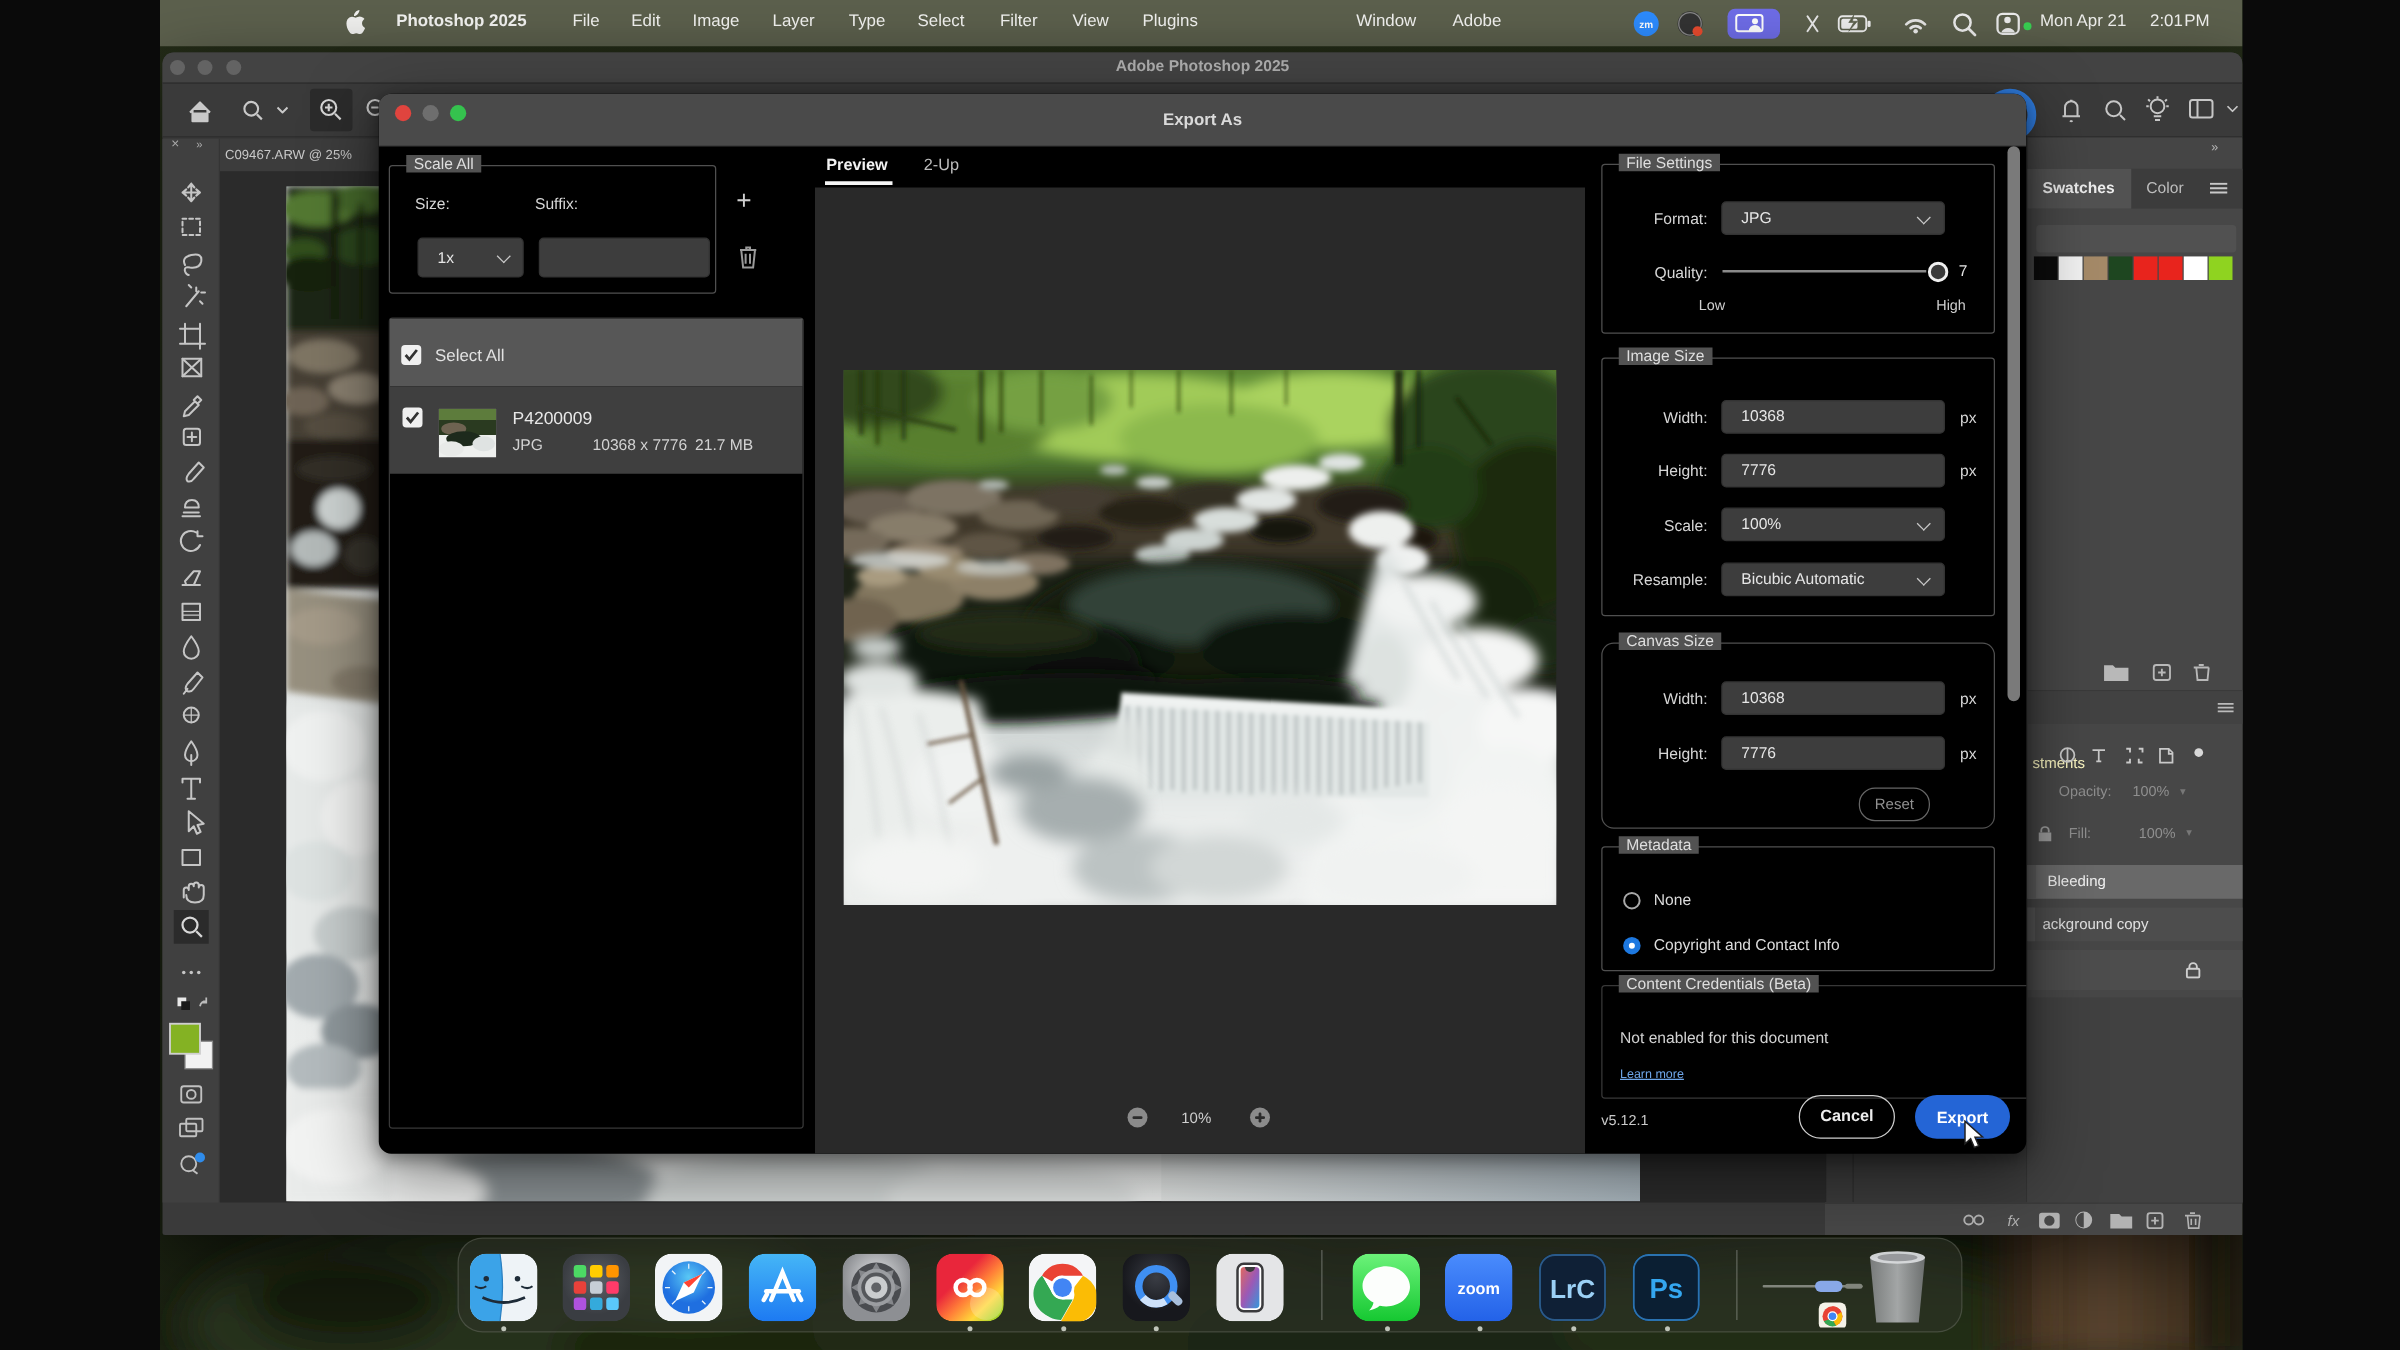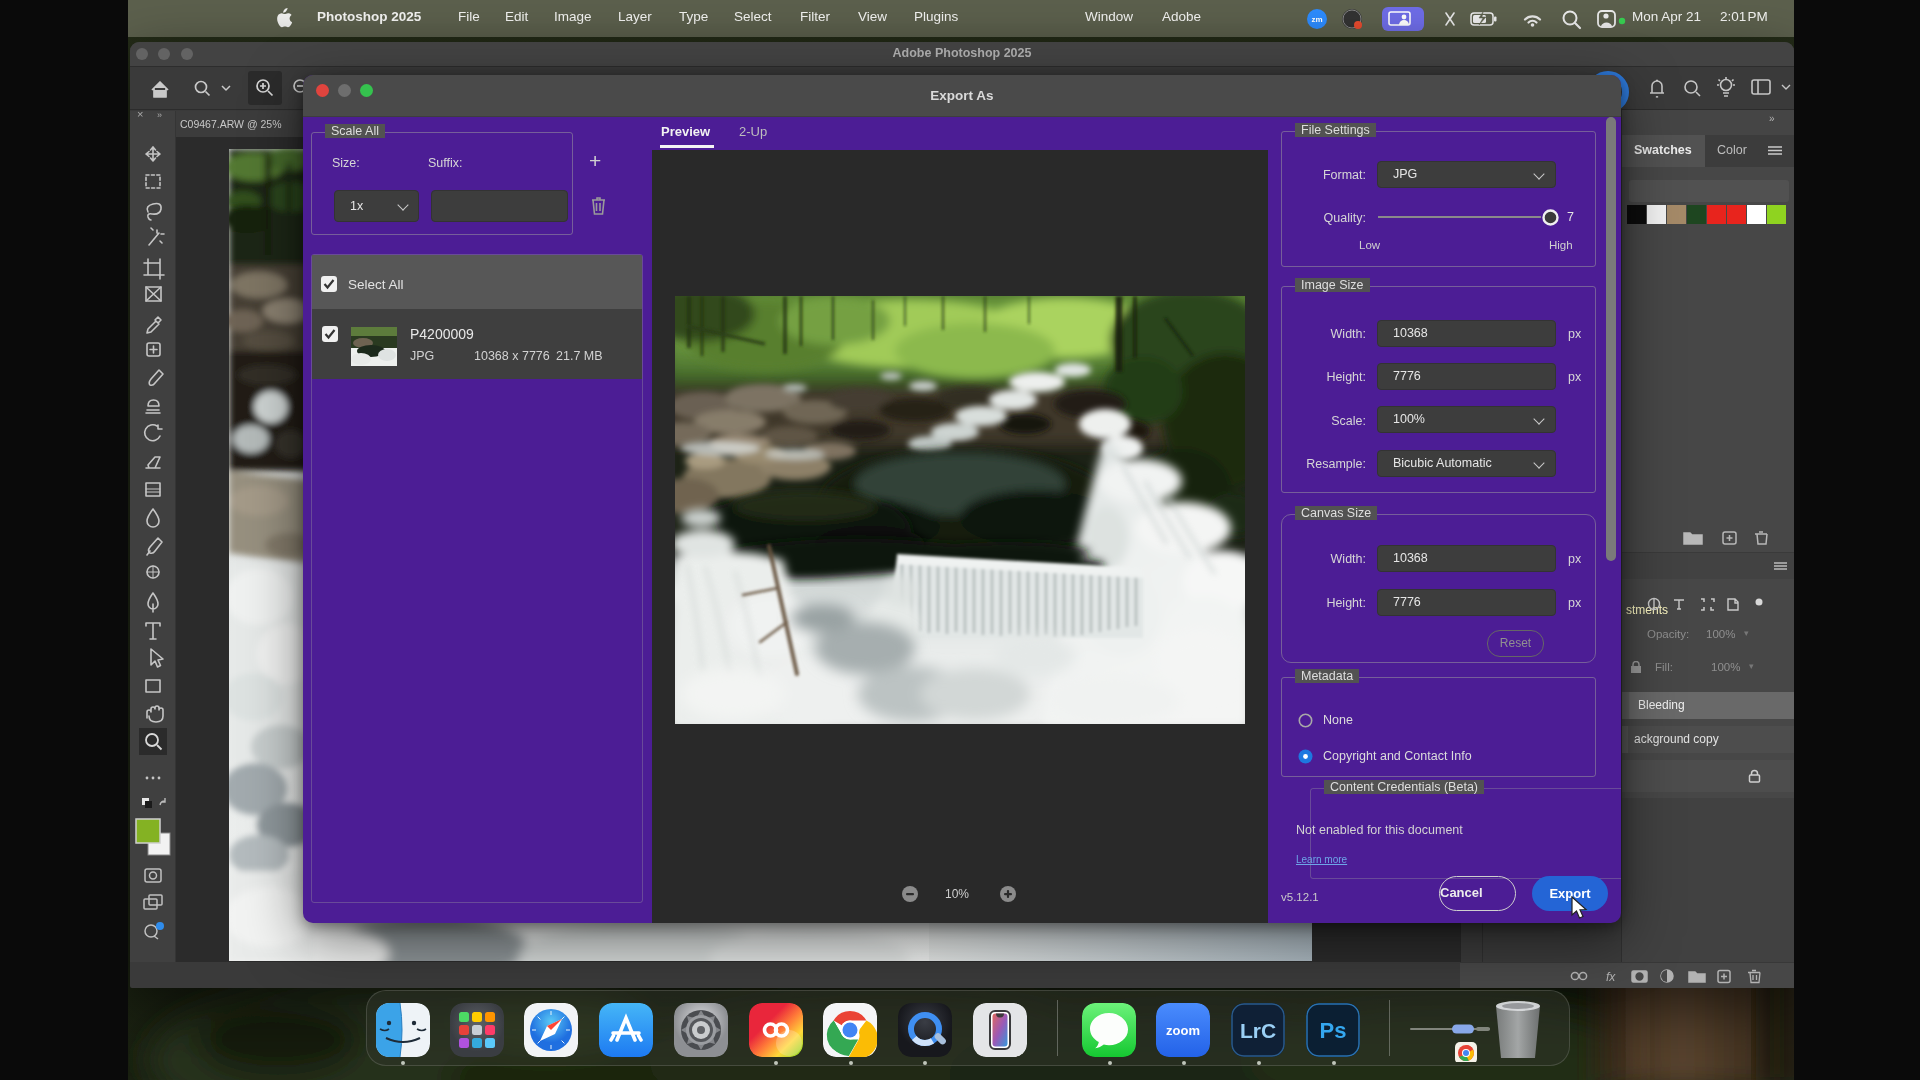--- a/index.html
+++ b/index.html
@@ -24,21 +24,21 @@
     font-size:10.5px; line-height:26px; padding-left:4px; white-space:nowrap; }
   #toolbar { position:absolute; left:0; top:69px; width:46px; height:851px; background:#404040; border-right:1px solid #353535; }
   #canvas { position:absolute; left:46px; top:95px; width:1284px; height:825px; background:#2b2b2b; overflow:hidden; }
   #docphoto { position:absolute; left:53px; top:12px; width:1083px; height:812px; }
   #panelnarrow { position:absolute; left:1330px; top:95px; width:161px; height:825px; background:#3b3b3b; border-left:1px solid #2a2a2a; }
   #panels { position:absolute; left:1491px; top:68px; width:173px; height:852px; background:#454545; border-left:1px solid #303030; }
   #statusbar { position:absolute; left:0; top:920px; width:1330px; height:26px; background:#3b3b3b; border-top:1px solid #2e2e2e;
     color:#c6c6c6; font-size:11px; }
   #panelbottom { position:absolute; left:1330px; top:920px; width:334px; height:26px; background:#474747; border-top:1px solid #383838; }
   
-  #dialog { position:absolute; left:175px; top:75px; width:1318px; height:848px; background:#4c1d95;
+  #dialog { position:absolute; left:175px; top:75px; width:1318px; height:848px; background:#000000;
     border-radius:10px; box-shadow:0 16px 55px rgba(0,0,0,.5), 0 4px 14px rgba(0,0,0,.38); overflow:hidden; }
   #dlg-title { position:absolute; left:0; top:0; width:100%; height:42px; background:#4a4a4a; border-bottom:1px solid #3e3e3e; }
   #dlg-title .tl { position:absolute; top:9px; width:13px; height:13px; border-radius:50%; }
   #dlg-title .title { position:absolute; top:13px; width:100%; text-align:center; color:#dadada; font-size:13.5px; font-weight:bold; }
   .grp { position:absolute; border:1px solid rgba(160,160,160,.5); border-radius:3px; }
   .leg { position:absolute; top:-9px; left:13px; background:#525252; padding:0 6px; color:#dedede; font-size:12.5px; white-space:nowrap; }
   .lbl { position:absolute; color:#d6d6d6; font-size:12.5px; text-align:right; white-space:nowrap; }
   .inp { position:absolute; background:#3d3d3d; border:1px solid #333; border-radius:4px; color:#e6e6e6;
     font-size:12.5px; line-height:25px; padding-left:15px; }
   .chev { position:absolute; width:8px; height:8px; border-right:1.7px solid #c9c9c9; border-bottom:1.7px solid #c9c9c9; transform:rotate(45deg); }
@@ -740,28 +740,28 @@
       </div>
     <svg class="abs" style="left:995px;top:638px;" width="15" height="15" viewBox="0 0 15 15">
       <circle cx="7.5" cy="7.5" r="6.2" fill="none" stroke="#a8a8a8" stroke-width="1.6"></circle>
     </svg>
     <span class="abs" style="left:1020px;top:638px;color:#dcdcdc;font-size:12.5px;">None</span>
     <svg class="abs" style="left:995px;top:674px;" width="15" height="15" viewBox="0 0 15 15">
       <circle cx="7.5" cy="7.5" r="7" fill="#1d78e0"></circle>
         <circle cx="7.5" cy="7.5" r="2.4" fill="#fff"></circle>
     </svg>
     <span class="abs" style="left:1020px;top:674px;color:#dcdcdc;font-size:12.5px;">Copyright and Contact Info</span>
-    <div class="grp" style="left:978px;top:713px;width:346px;height:91px;border-color:rgba(160,160,160,.35);margin-left:29px;">
+    <div class="grp" style="left:978px;top:713px;width:346px;height:91px;border-color:rgba(160,160,160,.35);">
       <span class="leg">Content Credentials (Beta)</span>
       </div>
     <span class="abs" style="left:993px;top:748px;color:#d2d2d2;font-size:12.5px;">Not enabled for this document</span>
     <span class="abs" style="left:993px;top:779px;color:#6ea5e8;font-size:10px;text-decoration:underline;">Learn more</span>
     <span class="abs" style="left:978px;top:816px;color:#c9c9c9;font-size:11.5px;">v5.12.1</span>
     <div class="abs" style="left:1136px;top:801px;width:77px;height:35px;border:1.5px solid #cfcfcf;border-radius:17.5px;
-      color:#ececec;font-size:13px;font-weight:bold;line-height:32px;">Cancel</div>
+      color:#ececec;font-size:13px;font-weight:bold;text-align:center;line-height:32px;">Cancel</div>
     <div class="abs" style="left:1229px;top:801px;width:76px;height:35px;background:#2465d6;border-radius:17.5px;
       color:#fff;font-size:13px;font-weight:bold;text-align:center;line-height:35px;">Export</div>
     <div id="dlg-scroll"></div>
   </div>
 
   <div id="dock"></div>
   <div id="dockicons">
 
     <svg class="dicon" style="left:248px;" viewBox="0 0 54 54">
       <rect width="54" height="54" rx="13" fill="#eef3f7"></rect>

